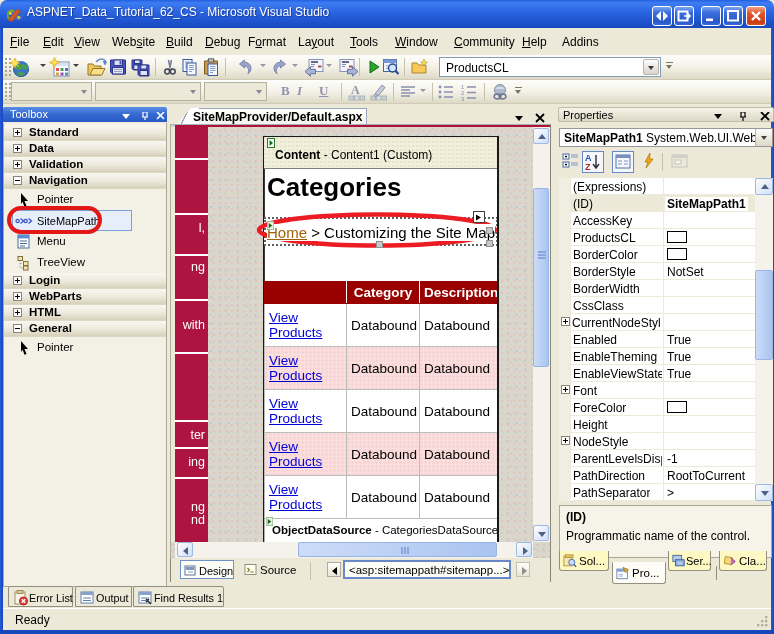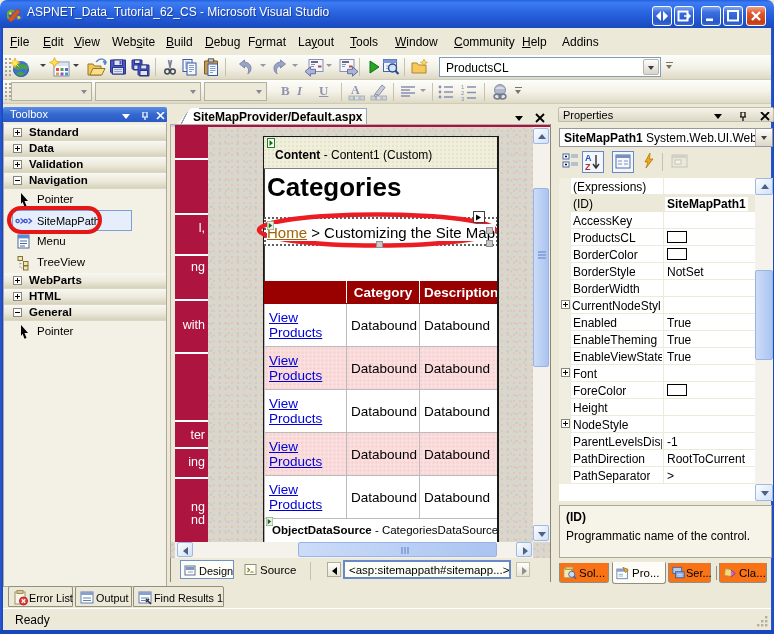--- a/index.html
+++ b/index.html
@@ -130,21 +130,21 @@
   .prow .nm { position:absolute; left:14px; top:2px; white-space:nowrap; max-width:89px; overflow:hidden; }
   .prow .vl { position:absolute; left:108px; top:2px; white-space:nowrap; }
   .prow .vsep { position:absolute; left:104px; top:0; width:1px; height:17px; background:#eceadb; }
   .prow .pm2 { position:absolute; left:2px; top:3px; width:9px; height:9px; background:#fff; border:1px solid #8a8677; }
   .prow .pm2:before { content:""; position:absolute; left:1px; top:3px; width:5px; height:1px; background:#000; }
   .prow .pm2:after { content:""; position:absolute; left:3px; top:1px; width:1px; height:5px; background:#000; }
   .swatch { position:absolute; left:108px; top:2px; width:20px; height:12px; background:#fff; border:1px solid #000; }
   #propdesc { position:absolute; left:4px; top:398px; width:213px; height:53px; background:#f6f4e8; border:1px solid #aca893; }
   #propdesc .h { position:absolute; left:6px; top:4px; font-weight:bold; }
   #propdesc .d { position:absolute; left:6px; top:23px; }
-  .ptab { position:absolute; top:456px; height:20px; background:#f97316; border:1px solid #928f7e; border-top:none; border-radius:0 0 3px 3px; font-size:12px; }
+  .ptab { position:absolute; top:444px; height:20px; background:#fef9c3; border:1px solid #928f7e; border-top:none; border-radius:0 0 3px 3px; font-size:12px; }
   .ptab.sel { background:#fdfcf7; height:22px; top:455px; border-top:1px solid #fdfcf7; }
   .ptab .lbl { position:absolute; left:19px; top:4px; font-size:11.5px; }
   .ptab svg { position:absolute; left:3px; top:3px; width:14px; height:14px; }
 
   
   .btab { position:absolute; top:482px; height:21px; background:#ece9d8; border:1px solid #928f7e; border-radius:2px 2px 0 0; font-size:11px; }
   .btab .lbl { position:absolute; left:20px; top:4.5px; white-space:nowrap; font-size:10.8px; }
   .btab svg { position:absolute; left:4px; top:3px; }
   #statusbar { position:absolute; left:3px; top:608px; width:768px; height:22px; background:#ECE9D8; border-top:1px solid #fff; }
   #statusbar .lbl { position:absolute; left:12px; top:4px; font-size:12px; }
@@ -447,20 +447,24 @@
         <div class="titem">
             <svg width="16" height="16" viewBox="0 0 16 16">
               <g stroke="#9a9a9a" fill="none" stroke-dasharray="1.5 1.5">
                 <path d="M3 5 L3 13 L8 13 M3 8.5 L8 8.5"></path>
               </g>
               <rect x="1" y="1.5" width="4.5" height="4" fill="#f4e8a8" stroke="#807040"></rect>
               <rect x="6.5" y="6.5" width="4.5" height="4" fill="#f4e8a8" stroke="#807040"></rect>
               <rect x="6.5" y="11" width="4.5" height="4" fill="#f4e8a8" stroke="#807040"></rect>
             </svg>
             <div class="lbl">TreeView</div>
+          </div>
+        <div class="cat">
+            <div class="pm plus"></div>
+            <div class="lbl">Login</div>
           </div>
         <div class="cat">
             <div class="pm plus"></div>
             <div class="lbl">WebParts</div>
           </div>
         <div class="cat">
             <div class="pm plus"></div>
             <div class="lbl">HTML</div>
           </div>
         <div class="cat">
@@ -704,20 +708,25 @@
             <div class="vsep"></div>
             <div class="vl">NotSet</div>
           </div>
         <div class="prow">
             <div class="ind"></div>
             <div class="nm">BorderWidth</div>
             <div class="vsep"></div>
           </div>
         <div class="prow">
             <div class="ind"></div>
+            <div class="nm">CssClass</div>
+            <div class="vsep"></div>
+          </div>
+        <div class="prow">
+            <div class="ind"></div>
             <div class="pm2"></div>
             <div class="nm" style="left:13px">CurrentNodeStyle</div>
             <div class="vsep"></div>
           </div>
         <div class="prow">
             <div class="ind"></div>
             <div class="nm">Enabled</div>
             <div class="vsep"></div>
             <div class="vl">True</div>
           </div>

